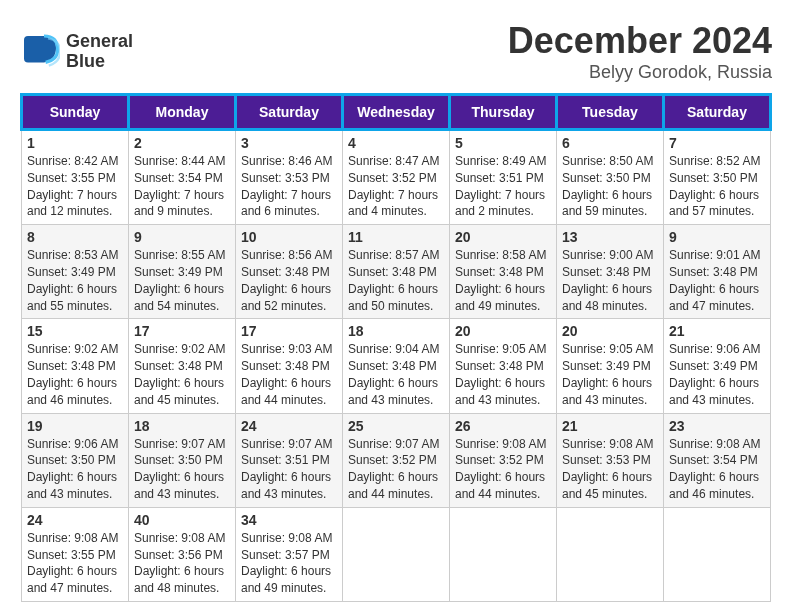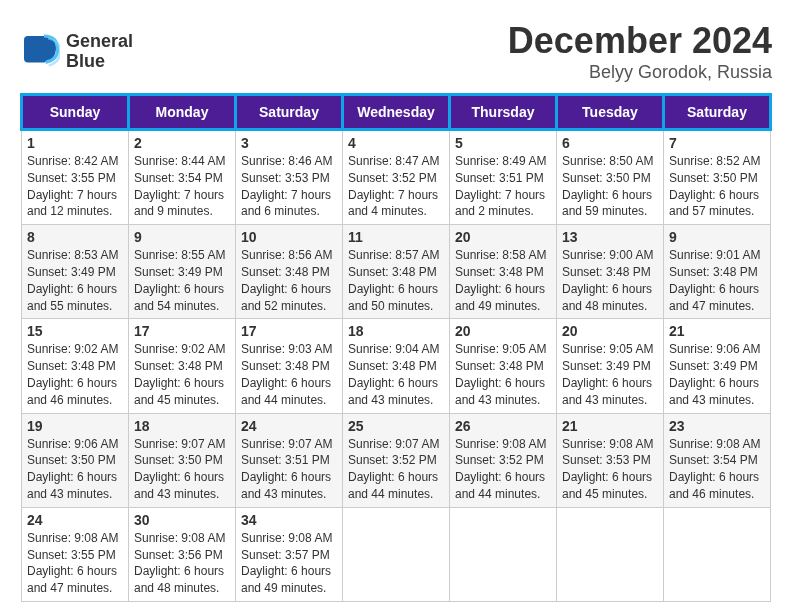--- a/index.html
+++ b/index.html
@@ -295,21 +295,21 @@
       </td>
       </tr>
       <tr>
         <td>
         <span class="day-number">24</span>
         <div class="day-info">
           Sunrise: 9:08 AM<br>Sunset: 3:55 PM<br>Daylight: 6 hours and 47 minutes.
         </div>
       </td>
         <td>
-        <span class="day-number">30</span>
+        <span class="day-number">40</span>
         <div class="day-info">
           Sunrise: 9:08 AM<br>Sunset: 3:56 PM<br>Daylight: 6 hours and 48 minutes.
         </div>
       </td>
         <td>
         <span class="day-number">34</span>
         <div class="day-info">
           Sunrise: 9:08 AM<br>Sunset: 3:57 PM<br>Daylight: 6 hours and 49 minutes.
         </div>
       </td>

